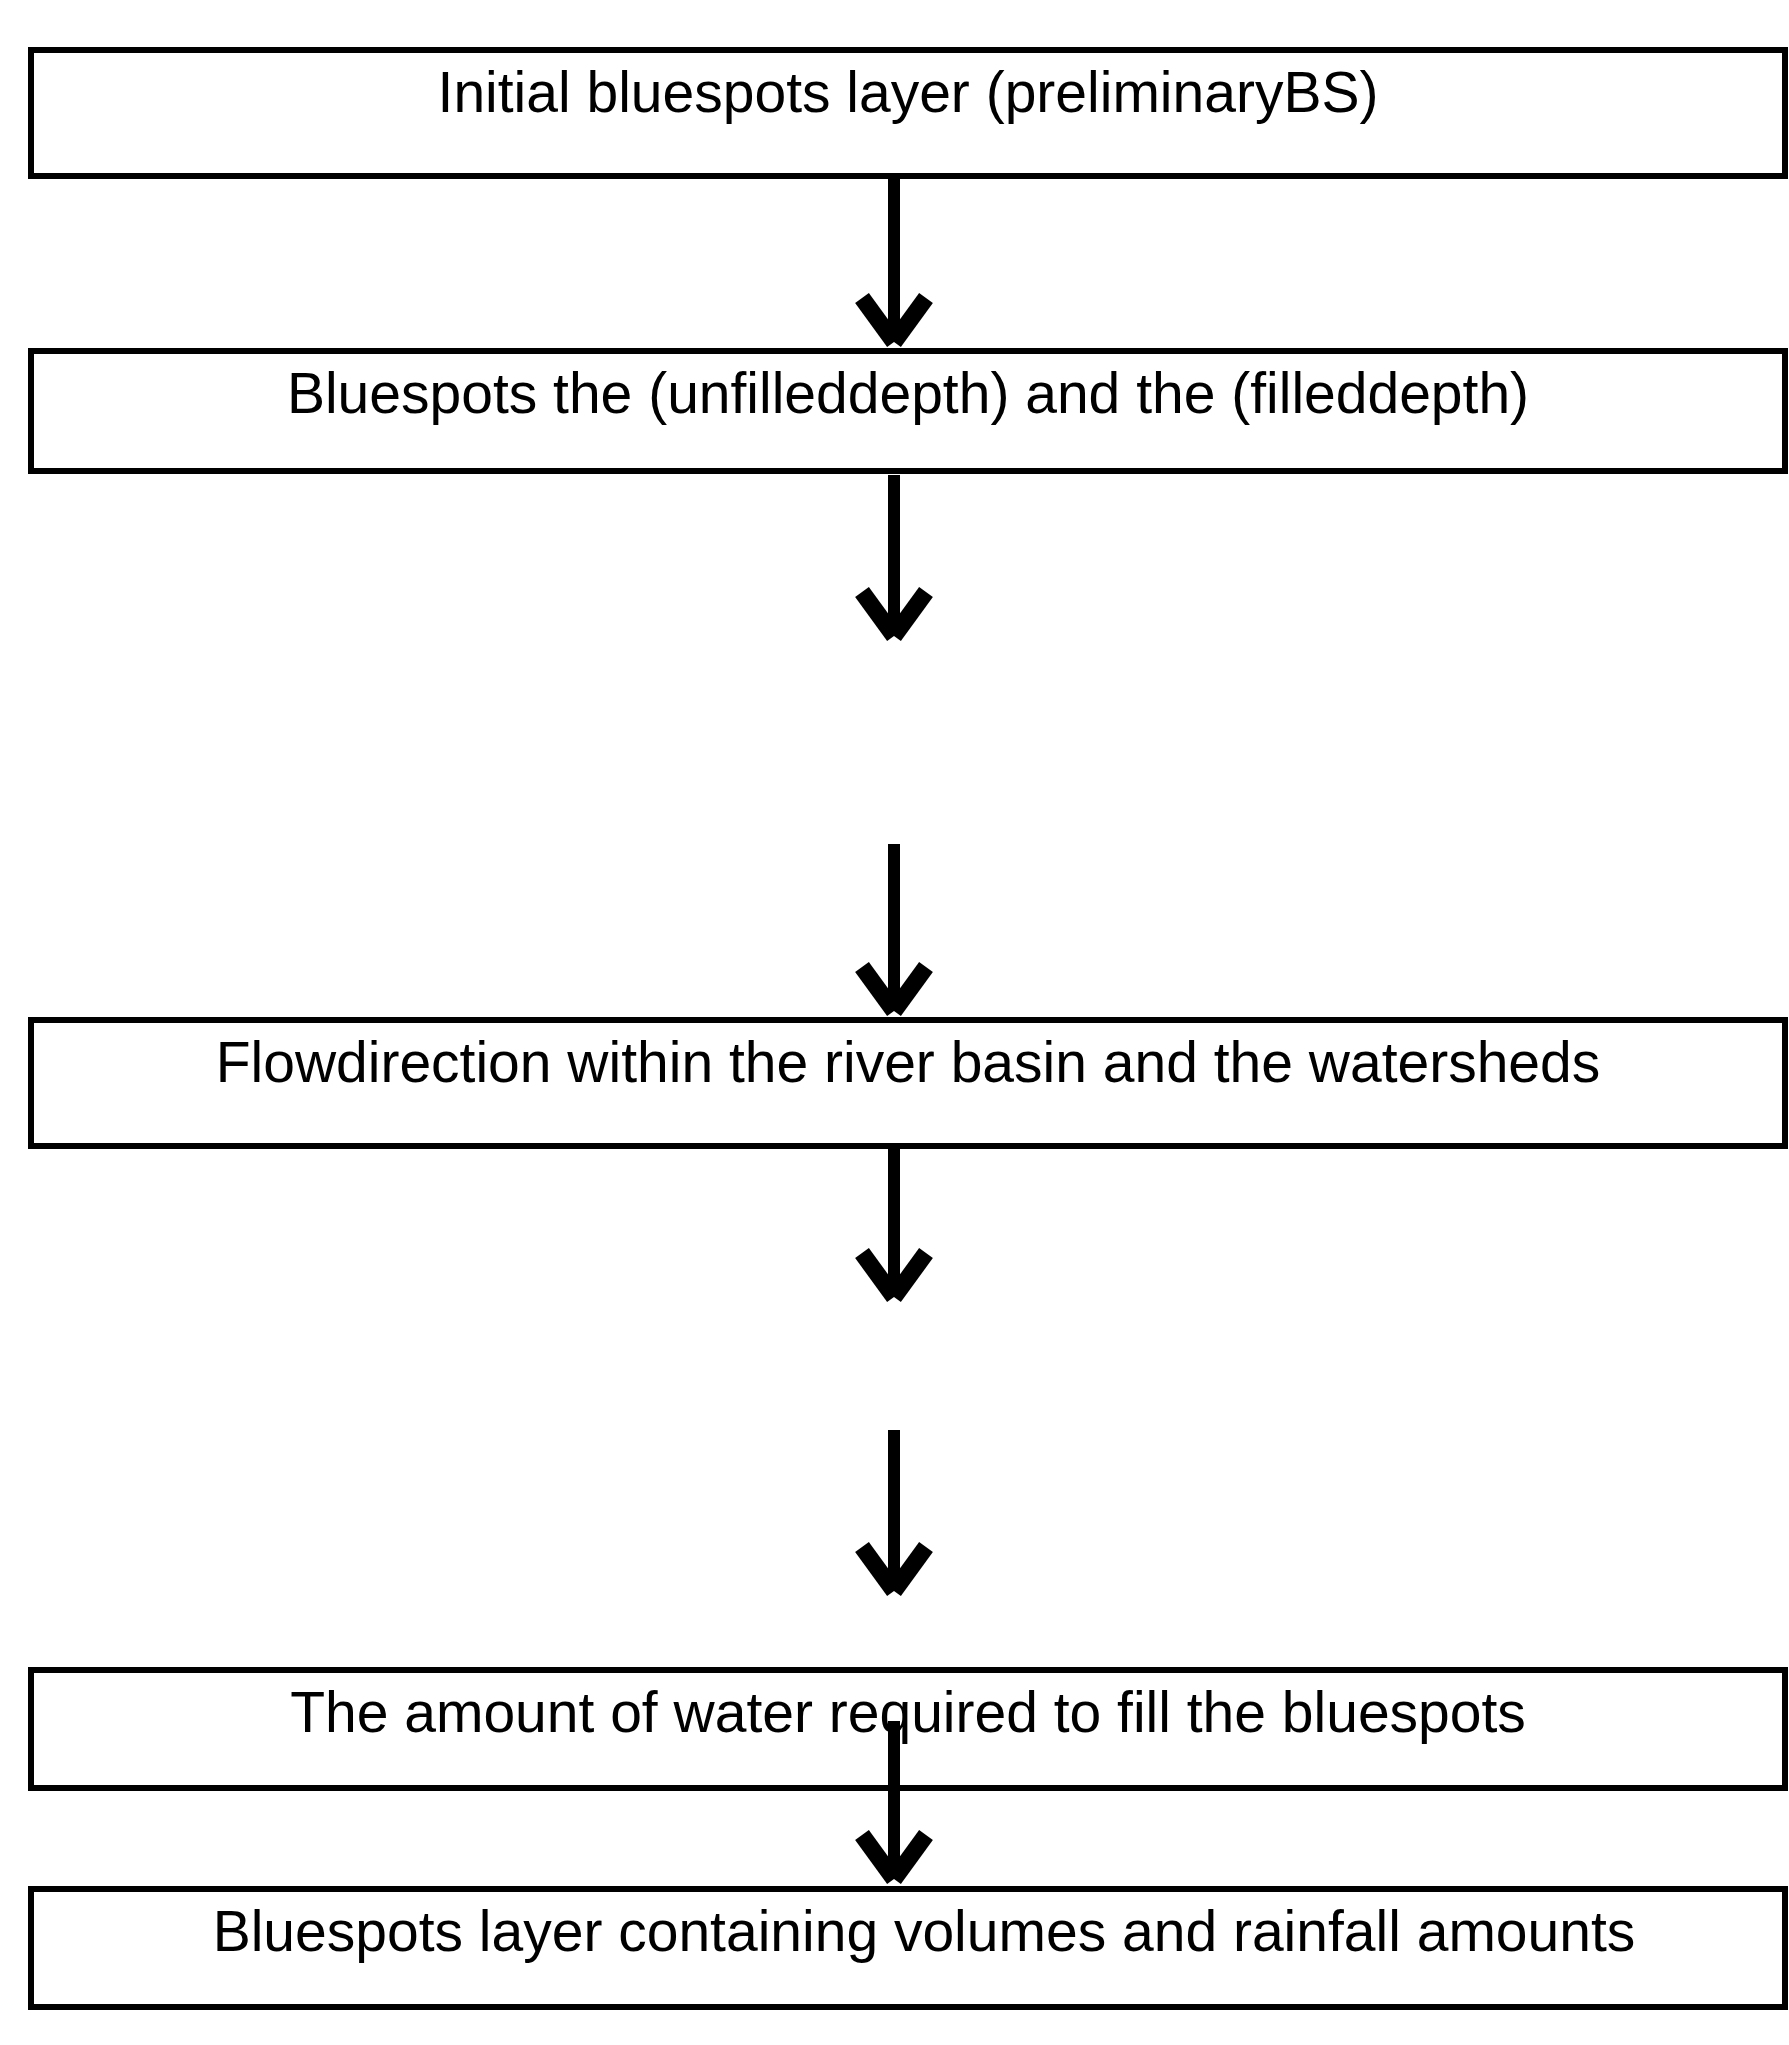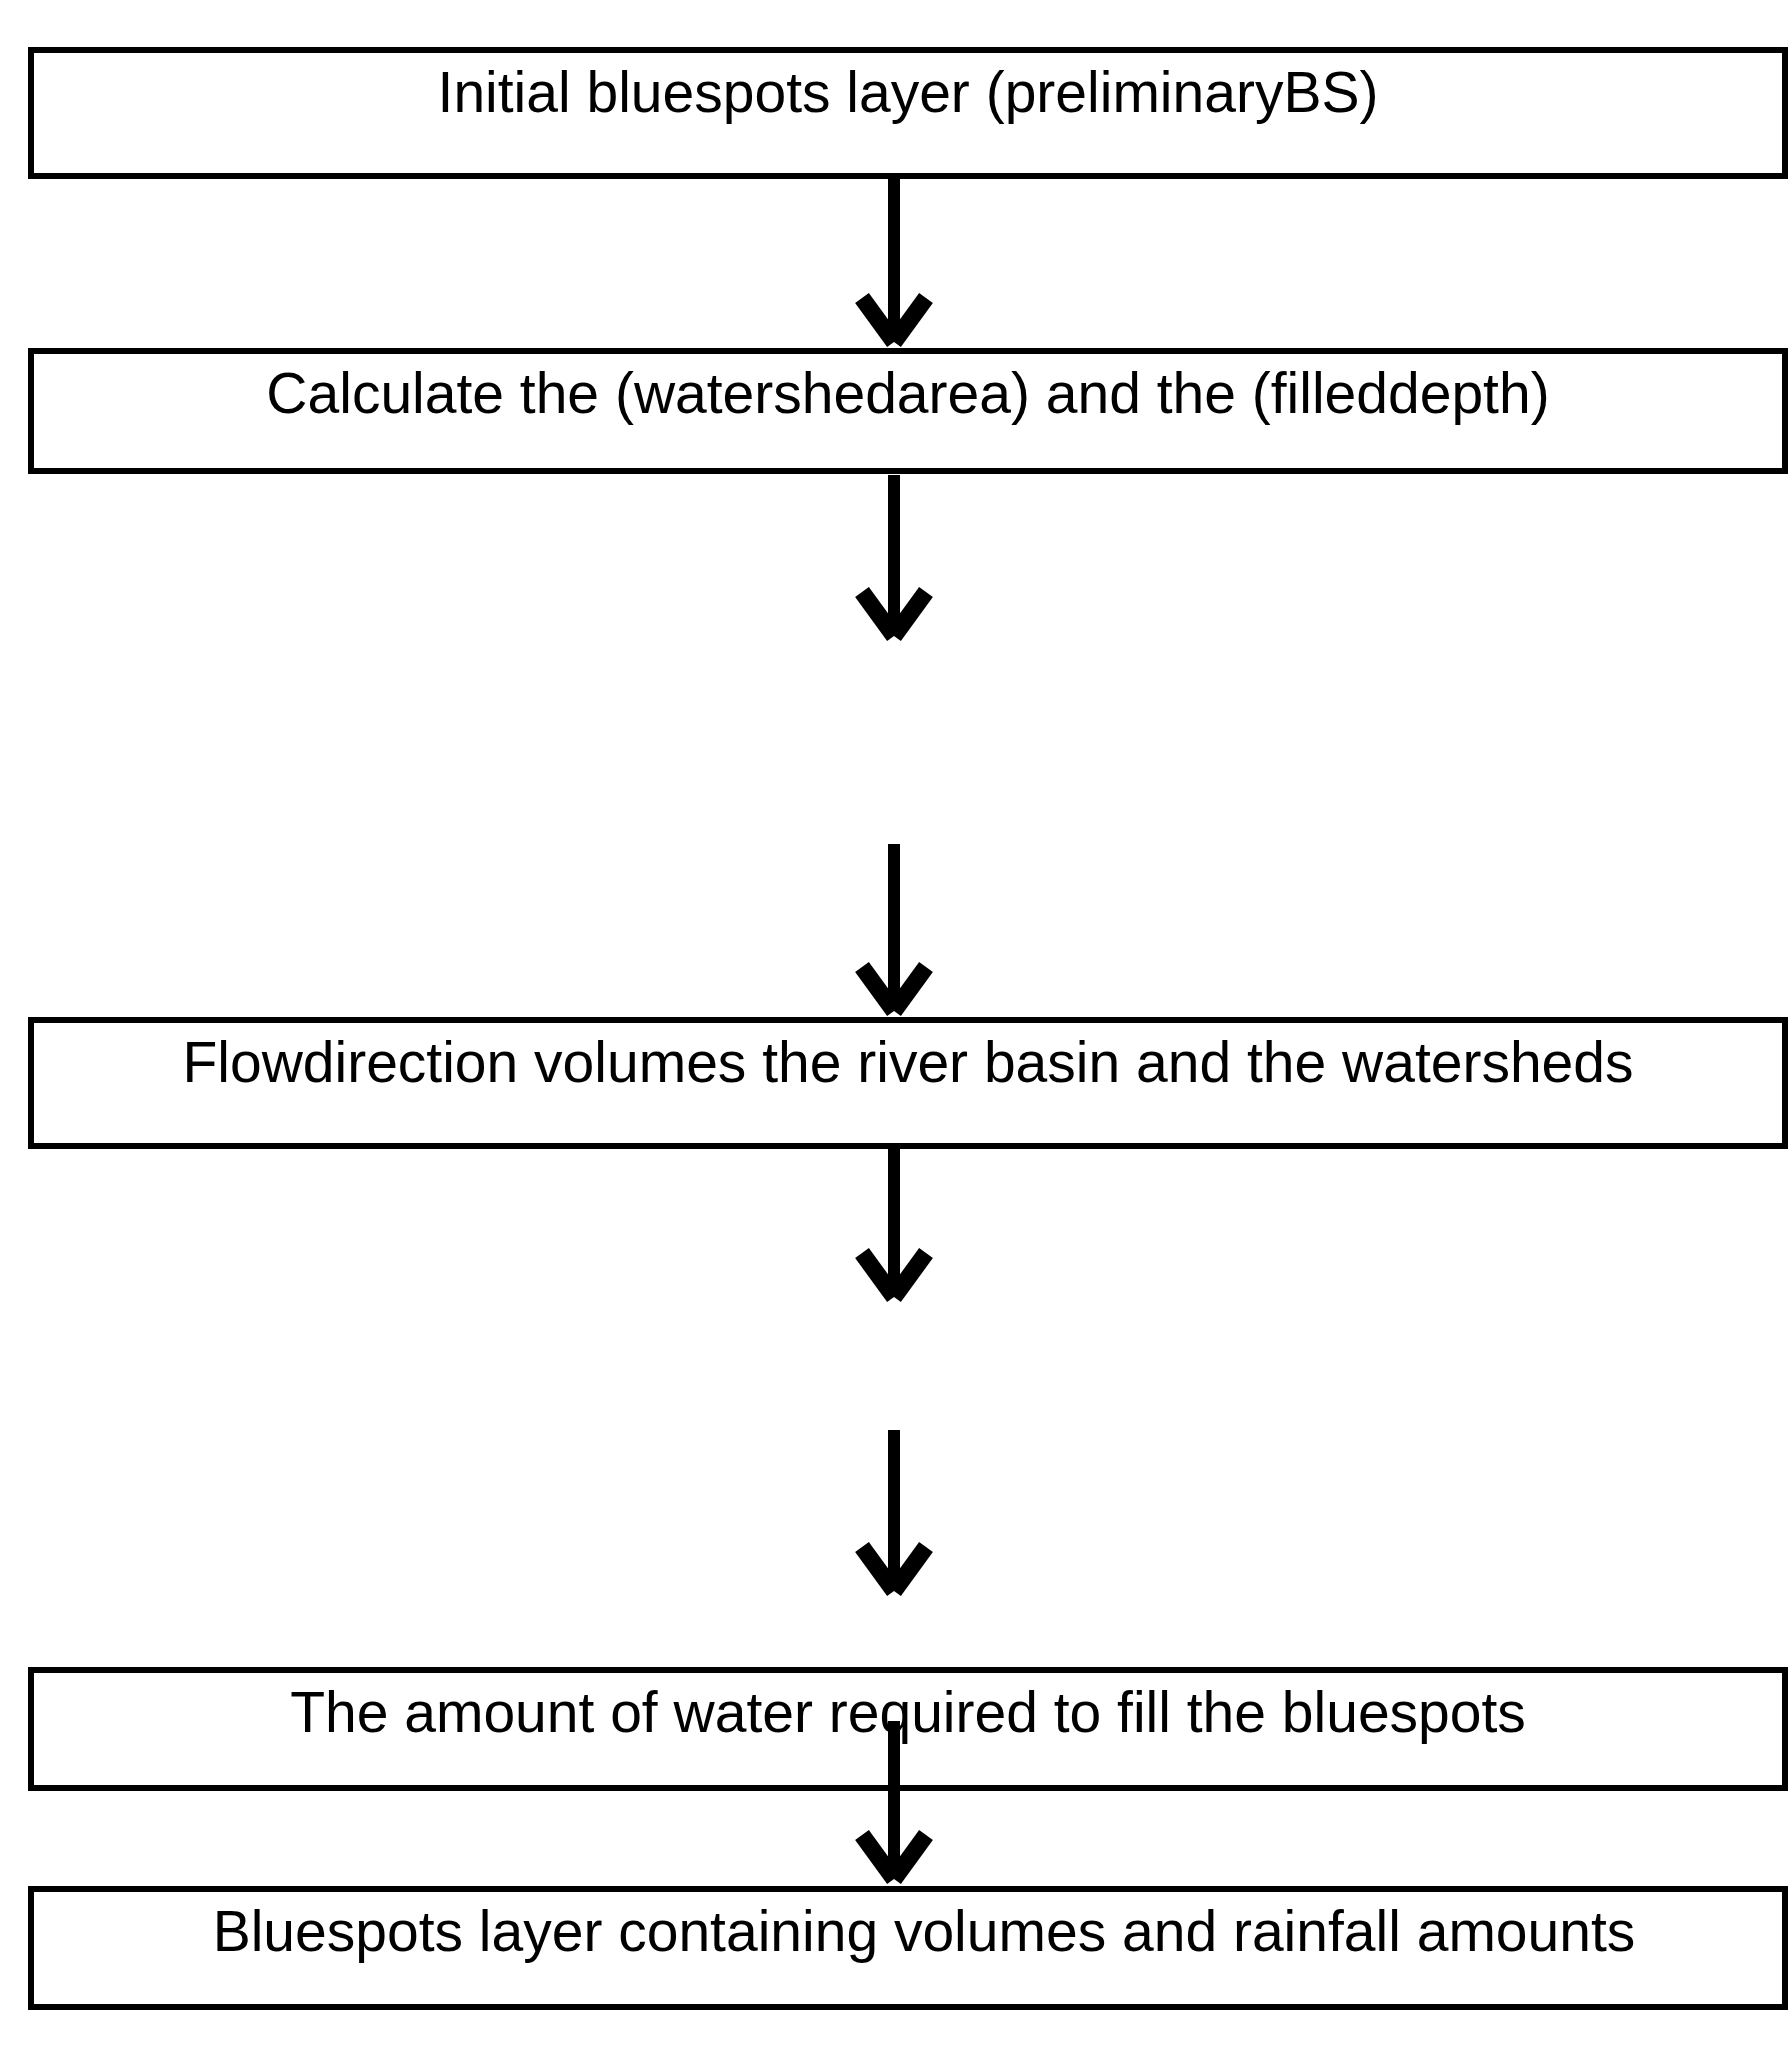--- a/index.html
+++ b/index.html
@@ -79,21 +79,21 @@
   <div class="flow-arrow a1">
     <div class="arrow-stem"></div>
     <svg class="arrow-head" width="90" height="58" viewBox="0 0 90 58">
       <line x1="45" y1="0" x2="45" y2="42" stroke="#000000" stroke-width="12"></line>
       <line x1="45" y1="52" x2="13" y2="8" stroke="#000000" stroke-width="17"></line>
       <line x1="45" y1="52" x2="77" y2="8" stroke="#000000" stroke-width="17"></line>
     </svg>
   </div>
 
   <div class="flow-box b2">
-    <span class="label">Calculate the (watershedarea) and the (filleddepth)</span>
+    <span class="label">Bluespots the (unfilleddepth) and the (filleddepth)</span>
   </div>
 
   <div class="flow-arrow a2">
     <div class="arrow-stem"></div>
     <svg class="arrow-head" width="90" height="58" viewBox="0 0 90 58">
       <line x1="45" y1="0" x2="45" y2="42" stroke="#000000" stroke-width="12"></line>
       <line x1="45" y1="52" x2="13" y2="8" stroke="#000000" stroke-width="17"></line>
       <line x1="45" y1="52" x2="77" y2="8" stroke="#000000" stroke-width="17"></line>
     </svg>
   </div>
@@ -102,21 +102,21 @@
   <div class="flow-arrow a3">
     <div class="arrow-stem"></div>
     <svg class="arrow-head" width="90" height="58" viewBox="0 0 90 58">
       <line x1="45" y1="0" x2="45" y2="42" stroke="#000000" stroke-width="12"></line>
       <line x1="45" y1="52" x2="13" y2="8" stroke="#000000" stroke-width="17"></line>
       <line x1="45" y1="52" x2="77" y2="8" stroke="#000000" stroke-width="17"></line>
     </svg>
   </div>
 
   <div class="flow-box b4">
-    <span class="label">Flowdirection volumes the river basin and the watersheds</span>
+    <span class="label">Flowdirection within the river basin and the watersheds</span>
   </div>
 
   <div class="flow-arrow a4">
     <div class="arrow-stem"></div>
     <svg class="arrow-head" width="90" height="58" viewBox="0 0 90 58">
       <line x1="45" y1="0" x2="45" y2="42" stroke="#000000" stroke-width="12"></line>
       <line x1="45" y1="52" x2="13" y2="8" stroke="#000000" stroke-width="17"></line>
       <line x1="45" y1="52" x2="77" y2="8" stroke="#000000" stroke-width="17"></line>
     </svg>
   </div>

